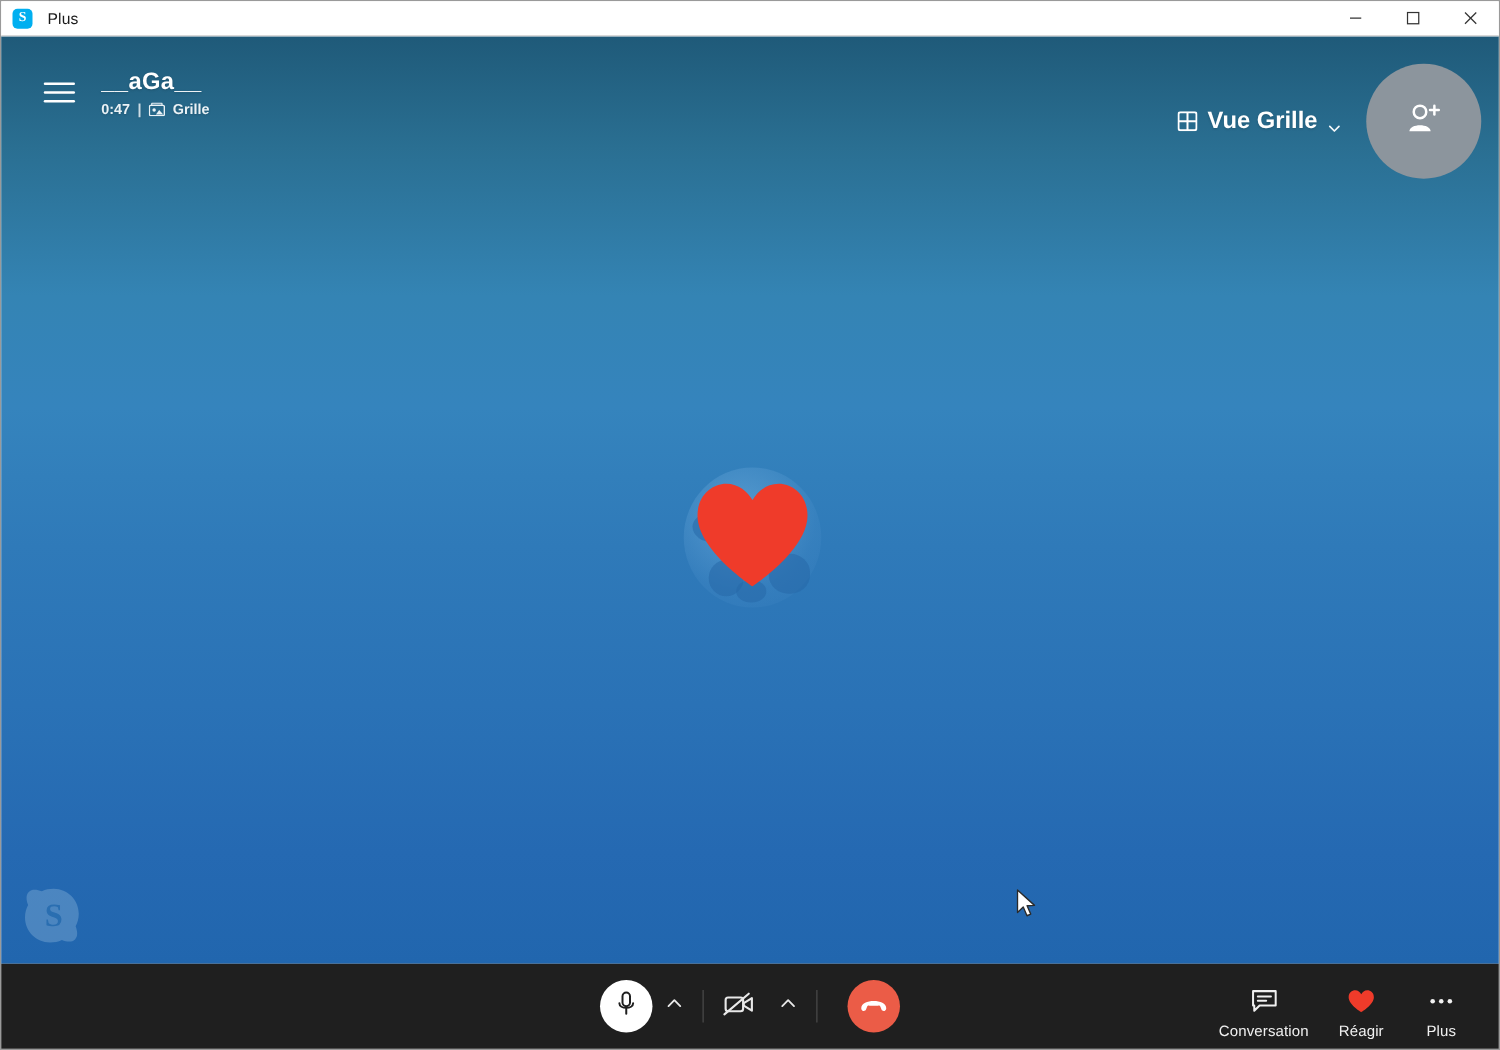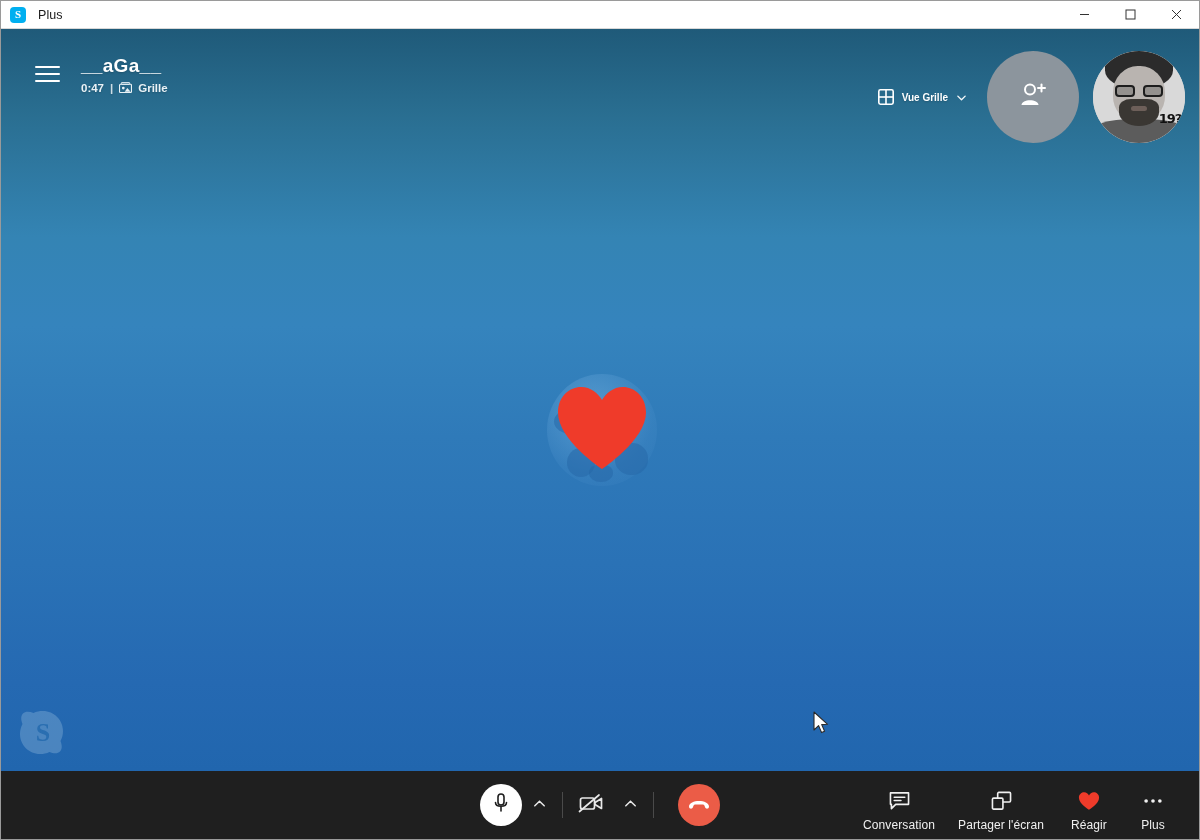--- a/index.html
+++ b/index.html
@@ -102,21 +102,21 @@
   .call-sub .sep { opacity:.85; }
   .gallery-icon { display:inline-flex; align-items:center; }
 
   .header-right {
     margin-left:auto;
     display:flex; align-items:center; gap:14px;
     margin-top:4px;
   }
   .grid-view {
     display:flex; align-items:center; gap:8px;
-    color:#ffffff; font-size:10px; font-weight:bold;
+    color:#ffffff; font-size:19px; font-weight:bold;
     padding:6px 6px;
     text-shadow:0 1px 2px rgba(0,0,0,.18);
   }
   .grid-icon { width:16px; height:16px; flex:0 0 16px; }
   .chev-small { width:11px; height:11px; opacity:.95; }
 
   .add-person {
     width:92px; height:92px; border-radius:50%;
     background:#8c959d;
     display:flex; align-items:center; justify-content:center;
@@ -342,33 +342,20 @@
           <span>
             <svg width="28" height="26" viewBox="0 0 28 26">
               <circle cx="11" cy="7.5" r="5" fill="none" stroke="#ffffff" stroke-width="2"></circle>
               <path d="M2.5 23 C2.5 16.5 19.5 16.5 19.5 23 Z" fill="#ffffff"></path>
               <line x1="22.5" y1="2.5" x2="22.5" y2="9.5" stroke="#ffffff" stroke-width="2" stroke-linecap="round"></line>
               <line x1="19" y1="6" x2="26" y2="6" stroke="#ffffff" stroke-width="2" stroke-linecap="round"></line>
             </svg>
           </span>
         </div>
 
-        <div class="avatar">
-          <div class="av-bg"></div>
-          <div class="av-shirt"></div>
-          <div class="av-hair"></div>
-          <div class="av-face"></div>
-          <div class="av-beard"></div>
-          <div class="av-mouth"></div>
-          <div class="av-glasses">
-              <i></i>
-              <i></i>
-            </div>
-          <div class="av-tag">19?</div>
-        </div>
 
       </div>
     </div>
 
     <div class="reaction">
       <div class="globe">
         <span class="globe-land g1"></span>
         <span class="globe-land g2"></span>
         <span class="globe-land g3"></span>
         <span class="globe-land g4"></span>
@@ -455,29 +442,20 @@
         <span class="ic">
           <svg width="21" height="20" viewBox="0 0 22 21">
             <path d="M1.5 2 L20.5 2 L20.5 14 L7 14 L2.5 18.5 L2.5 14 L1.5 14 Z" fill="none" stroke="#f0f0f0" stroke-width="1.7" stroke-linejoin="round"></path>
             <line x1="5.5" y1="6.5" x2="16.5" y2="6.5" stroke="#f0f0f0" stroke-width="1.7" stroke-linecap="round"></line>
             <line x1="5.5" y1="10" x2="12.5" y2="10" stroke="#f0f0f0" stroke-width="1.7" stroke-linecap="round"></line>
           </svg>
         </span>
         <span class="lbl">Conversation</span>
       </div>
 
-      <div class="tb-item wide">
-        <span class="ic">
-          <svg width="21" height="20" viewBox="0 0 22 21">
-            <rect x="7" y="1.5" width="13.5" height="10" rx="1.2" fill="none" stroke="#f0f0f0" stroke-width="1.7"></rect>
-            <rect x="1.5" y="7.5" width="11" height="11.5" rx="1.2" fill="#1f1f1f" stroke="#f0f0f0" stroke-width="1.7"></rect>
-          </svg>
-        </span>
-        <span class="lbl">Partager l'écran</span>
-      </div>
 
       <div class="tb-item narrow">
         <span class="ic">
           <svg width="22" height="20" viewBox="0 0 24 21">
             <path d="M12 20 C12 20 1 13.5 1 7 C1 3 4 1 6.7 1 C9.2 1 11 2.8 12 4.4 C13 2.8 14.8 1 17.3 1 C20 1 23 3 23 7 C23 13.5 12 20 12 20 Z" fill="#ef3b2a"></path>
           </svg>
         </span>
         <span class="lbl">Réagir</span>
       </div>
 

